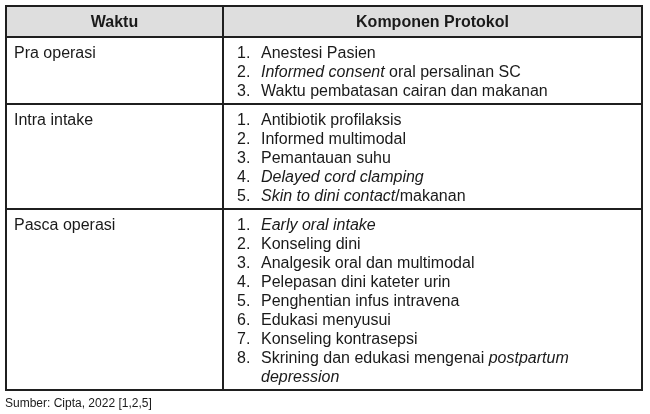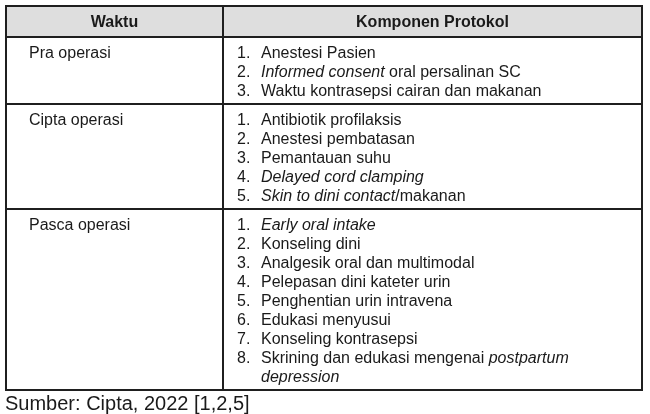--- a/index.html
+++ b/index.html
@@ -30,28 +30,28 @@
     font-weight: bold;
     text-align: center;
     padding: 5px 4px;
     line-height: 19px;
   }
   td {
     vertical-align: top;
     font-size: 16px;
     line-height: 19px;
   }
-  .phase-cell { padding: 5px 6px 3px 22px; border-radius: 19px; }
+  .phase-cell { padding: 5px 6px 3px 7px; border-radius: 19px; }
   .items-cell { padding: 5px 8px 3px 13px; }
   .item { display: flex; }
   .num { width: 24px; flex: none; }
   .txt { flex: 1; min-width: 0; }
   em, .it { }
   .source {
-    font-size: 20px;
+    font-size: 12px;
     line-height: 19px;
     margin: 3px 0 0 0;
   }
 </style>
 </head>
 <body>
 
 <div class="page">
   <table class="protocol">
     <colgroup>
@@ -71,34 +71,34 @@
             <div class="item">
               <span class="num">1.</span>
               <span class="txt"><span>Anestesi Pasien</span></span>
             </div>
             <div class="item">
               <span class="num">2.</span>
               <span class="txt"><em>Informed consent</em><span> oral persalinan SC</span></span>
             </div>
             <div class="item">
               <span class="num">3.</span>
-              <span class="txt"><span>Waktu kontrasepsi cairan dan makanan</span></span>
+              <span class="txt"><span>Waktu pembatasan cairan dan makanan</span></span>
             </div>
           </td>
         </tr>
         <tr>
-          <td class="phase-cell">Cipta operasi</td>
+          <td class="phase-cell">Intra intake</td>
           <td class="items-cell">
             <div class="item">
               <span class="num">1.</span>
               <span class="txt"><span>Antibiotik profilaksis</span></span>
             </div>
             <div class="item">
               <span class="num">2.</span>
-              <span class="txt"><span>Anestesi pembatasan</span></span>
+              <span class="txt"><span>Informed multimodal</span></span>
             </div>
             <div class="item">
               <span class="num">3.</span>
               <span class="txt"><span>Pemantauan suhu</span></span>
             </div>
             <div class="item">
               <span class="num it">4.</span>
               <span class="txt"><em>Delayed cord clamping</em></span>
             </div>
             <div class="item">
@@ -121,21 +121,21 @@
             <div class="item">
               <span class="num">3.</span>
               <span class="txt"><span>Analgesik oral dan multimodal</span></span>
             </div>
             <div class="item">
               <span class="num">4.</span>
               <span class="txt"><span>Pelepasan dini kateter urin</span></span>
             </div>
             <div class="item">
               <span class="num">5.</span>
-              <span class="txt"><span>Penghentian urin intravena</span></span>
+              <span class="txt"><span>Penghentian infus intravena</span></span>
             </div>
             <div class="item">
               <span class="num">6.</span>
               <span class="txt"><span>Edukasi menyusui</span></span>
             </div>
             <div class="item">
               <span class="num">7.</span>
               <span class="txt"><span>Konseling kontrasepsi</span></span>
             </div>
             <div class="item">

